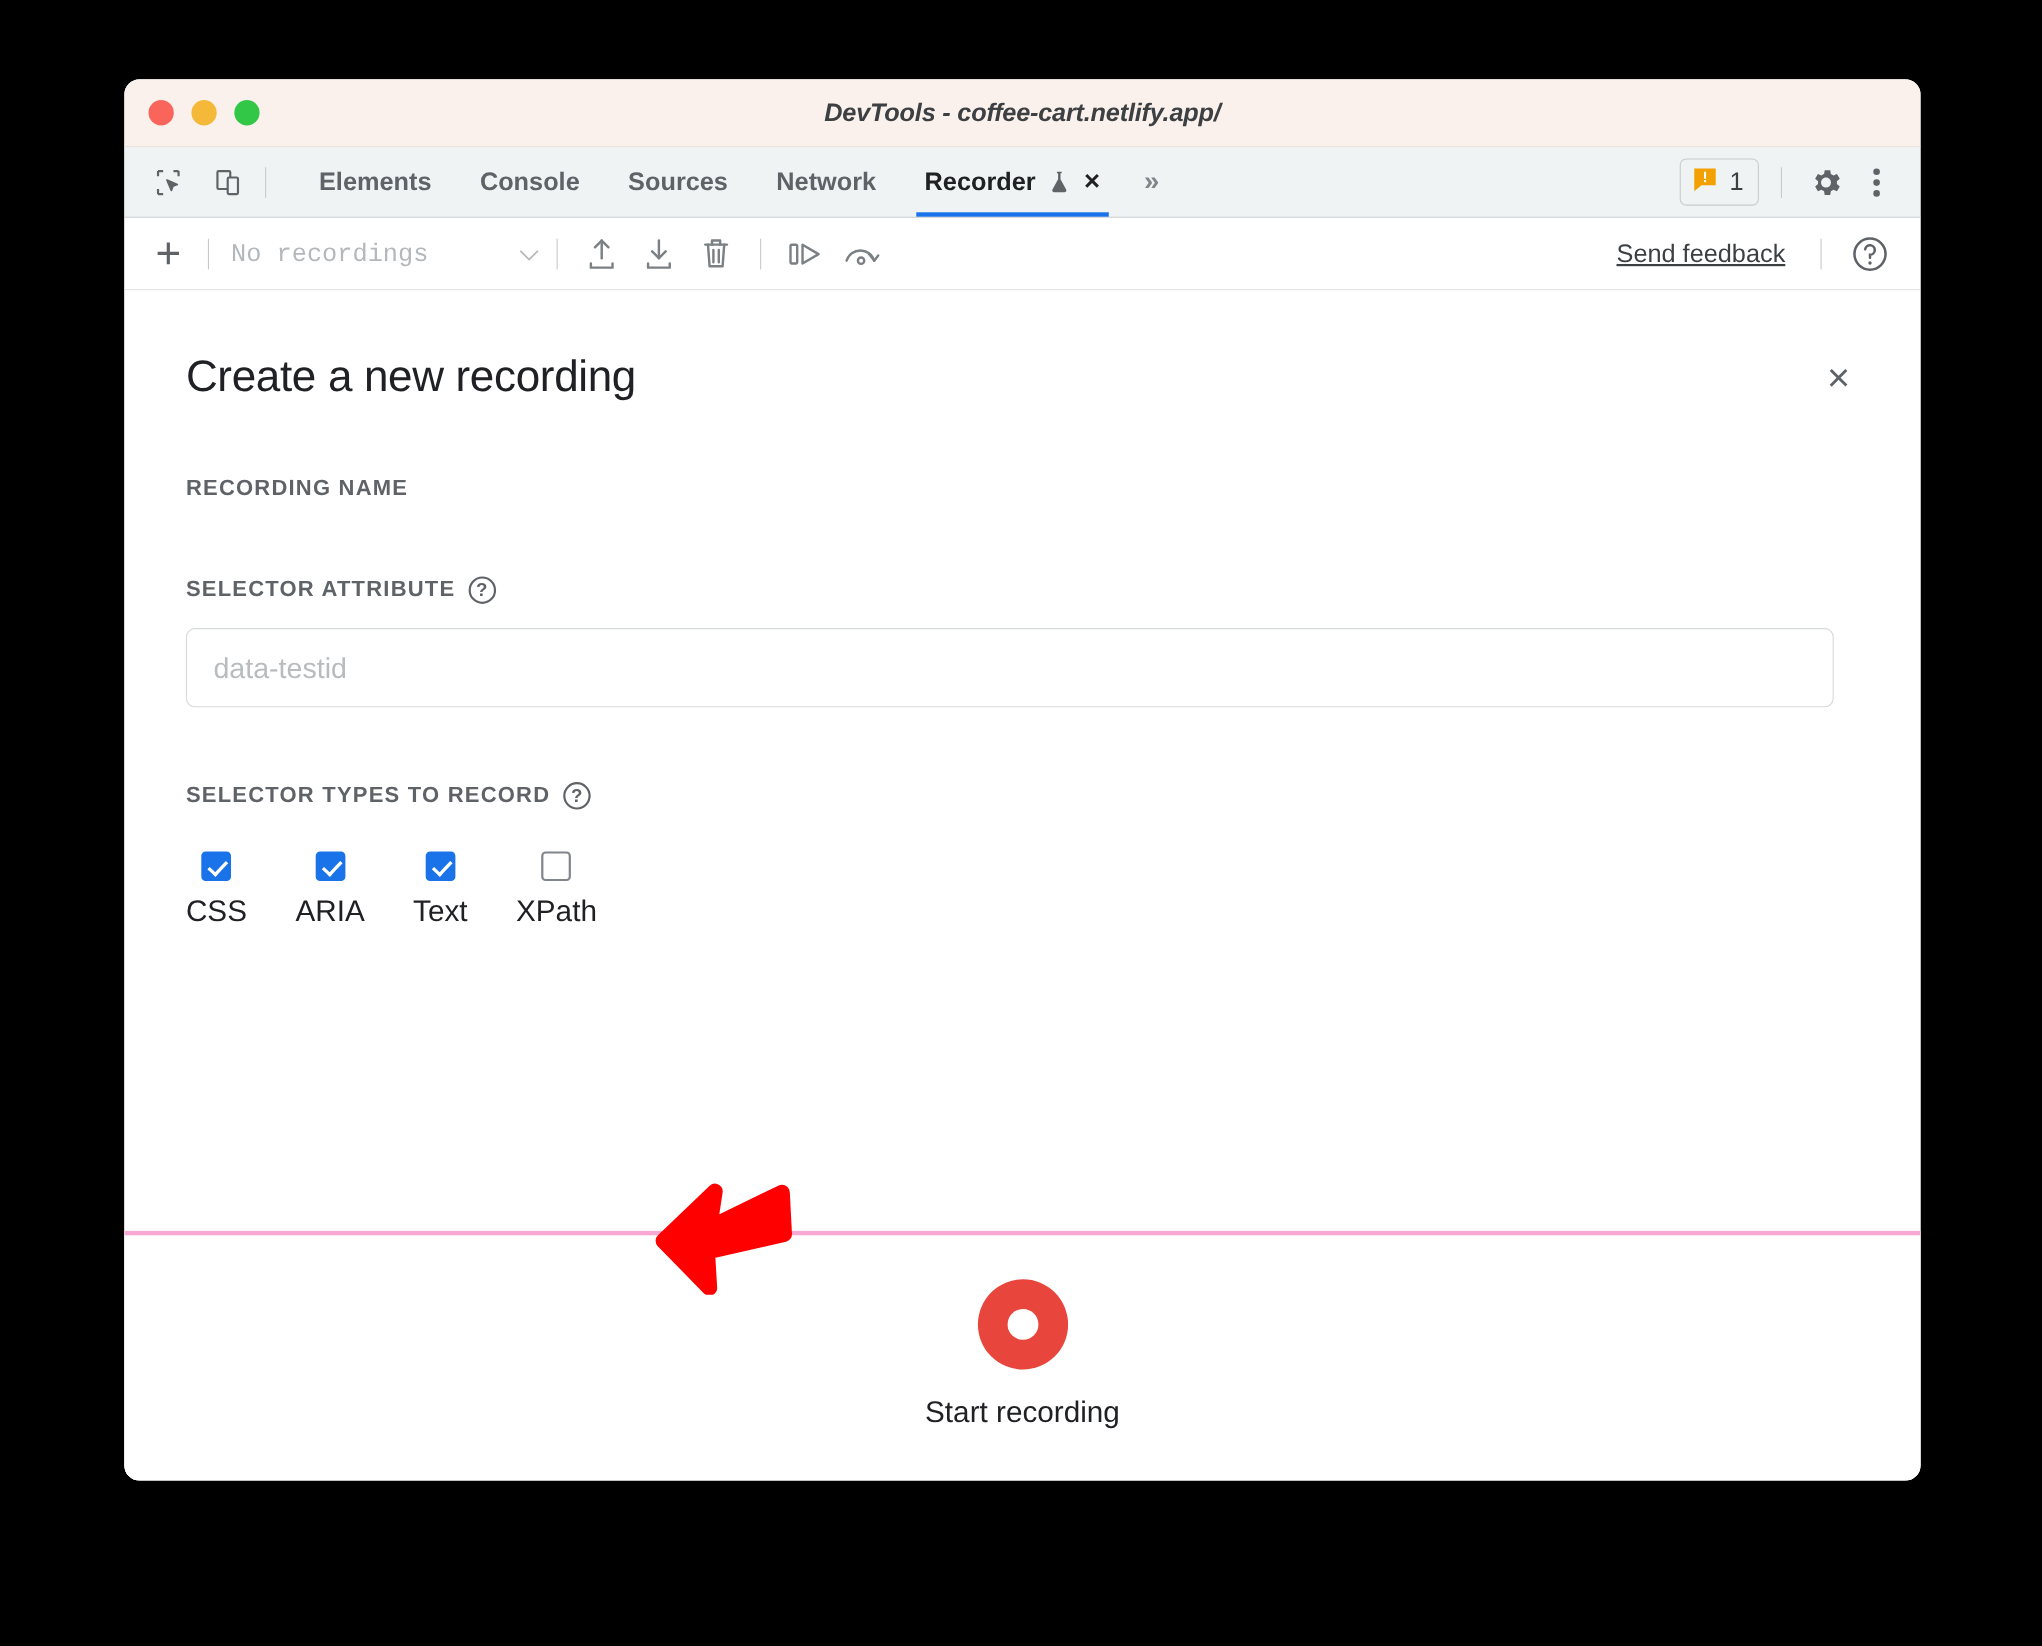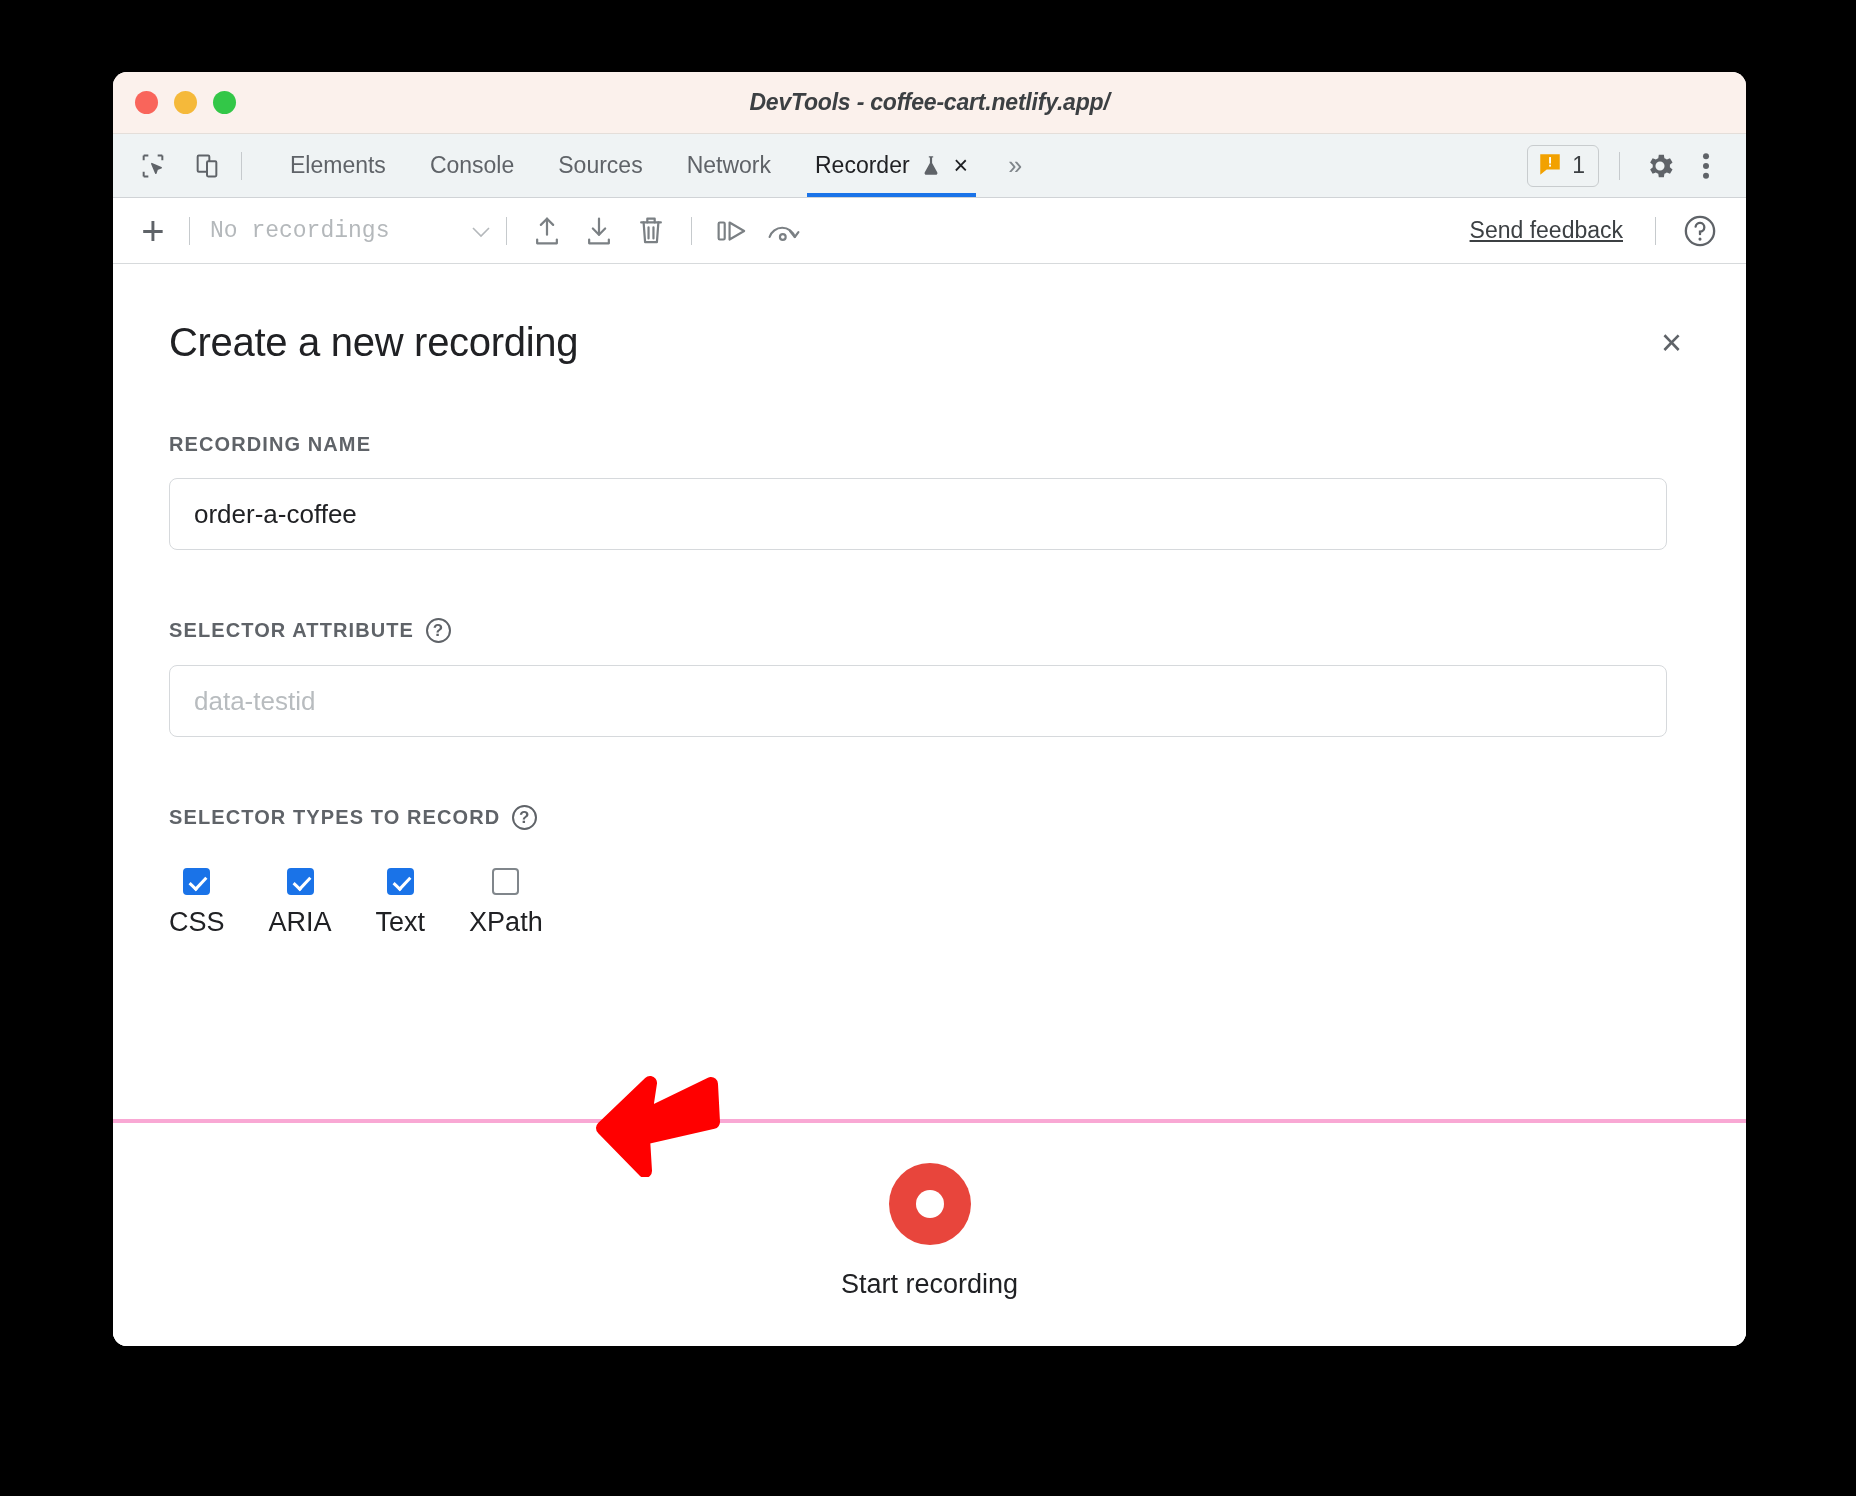--- a/index.html
+++ b/index.html
@@ -64,21 +64,21 @@
     align-items: center;
     position: relative;
   }
   .tool-icons { display: flex; align-items: center; padding-left: 20px; gap: 14px; }
   .tool-btn {
     width: 40px; height: 40px;
     display: flex; align-items: center; justify-content: center;
     cursor: pointer;
   }
   .vsep { width: 1px; height: 28px; background: #c6cacd; margin: 0 14px; }
-  .tabs { display: flex; align-items: flex-end; height: 100%; margin-left: 12px; }
+  .tabs { display: flex; align-items: flex-end; height: 100%; margin-left: 12px; font-weight: bold; }
   .tab {
     font-size: 23px;
     color: #5f6368;
     padding: 0 22px;
     height: 100%;
     display: flex;
     align-items: center;
     gap: 10px;
     cursor: pointer;
     position: relative;
@@ -427,21 +427,20 @@
   <div class="panel">
     <div class="panel-body">
 
       <div class="panel-head">
         <h1 class="page-title">Create a new recording</h1>
         <div class="close-x">×</div>
       </div>
 
       <div class="field-group">
         <div class="field-label">RECORDING NAME</div>
-        <input class="text-input" type="text" value="order-a-coffee" style="">
       </div>
 
       <div class="field-group">
         <div class="field-label">
           <span>SELECTOR ATTRIBUTE</span>
           <span class="help-circle">?</span>
         </div>
         <input class="text-input" type="text" placeholder="data-testid" style="">
       </div>
 

